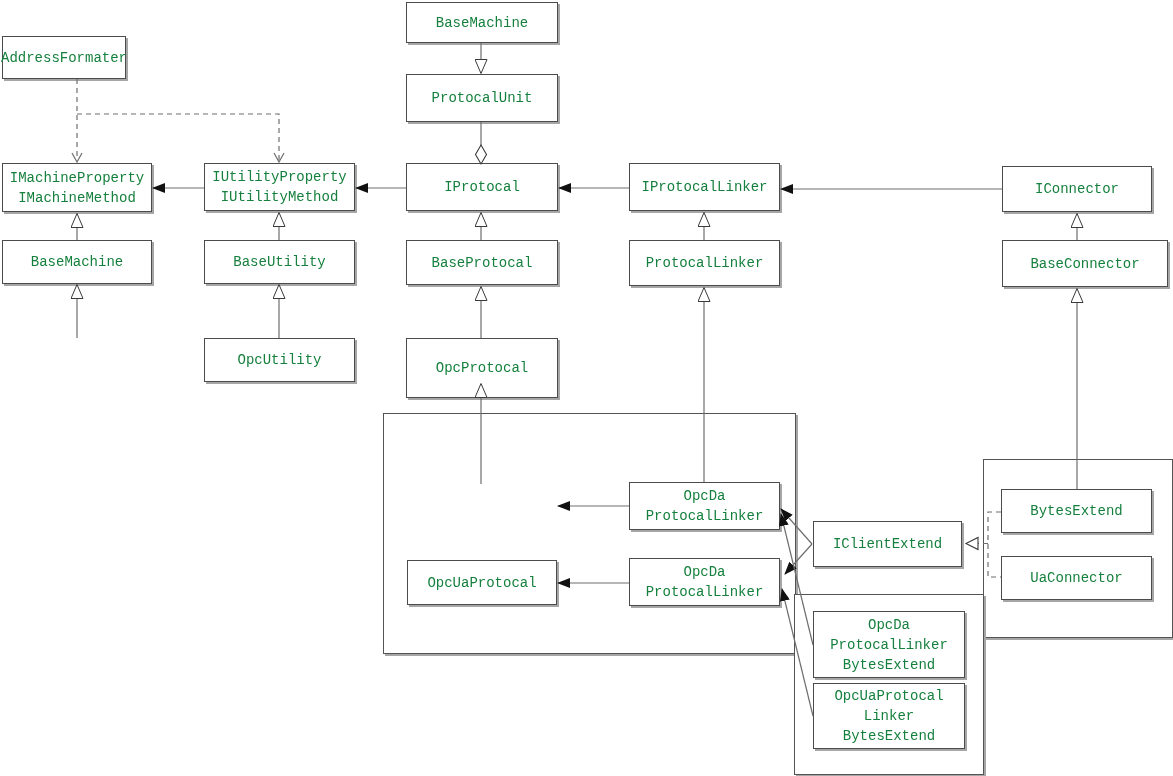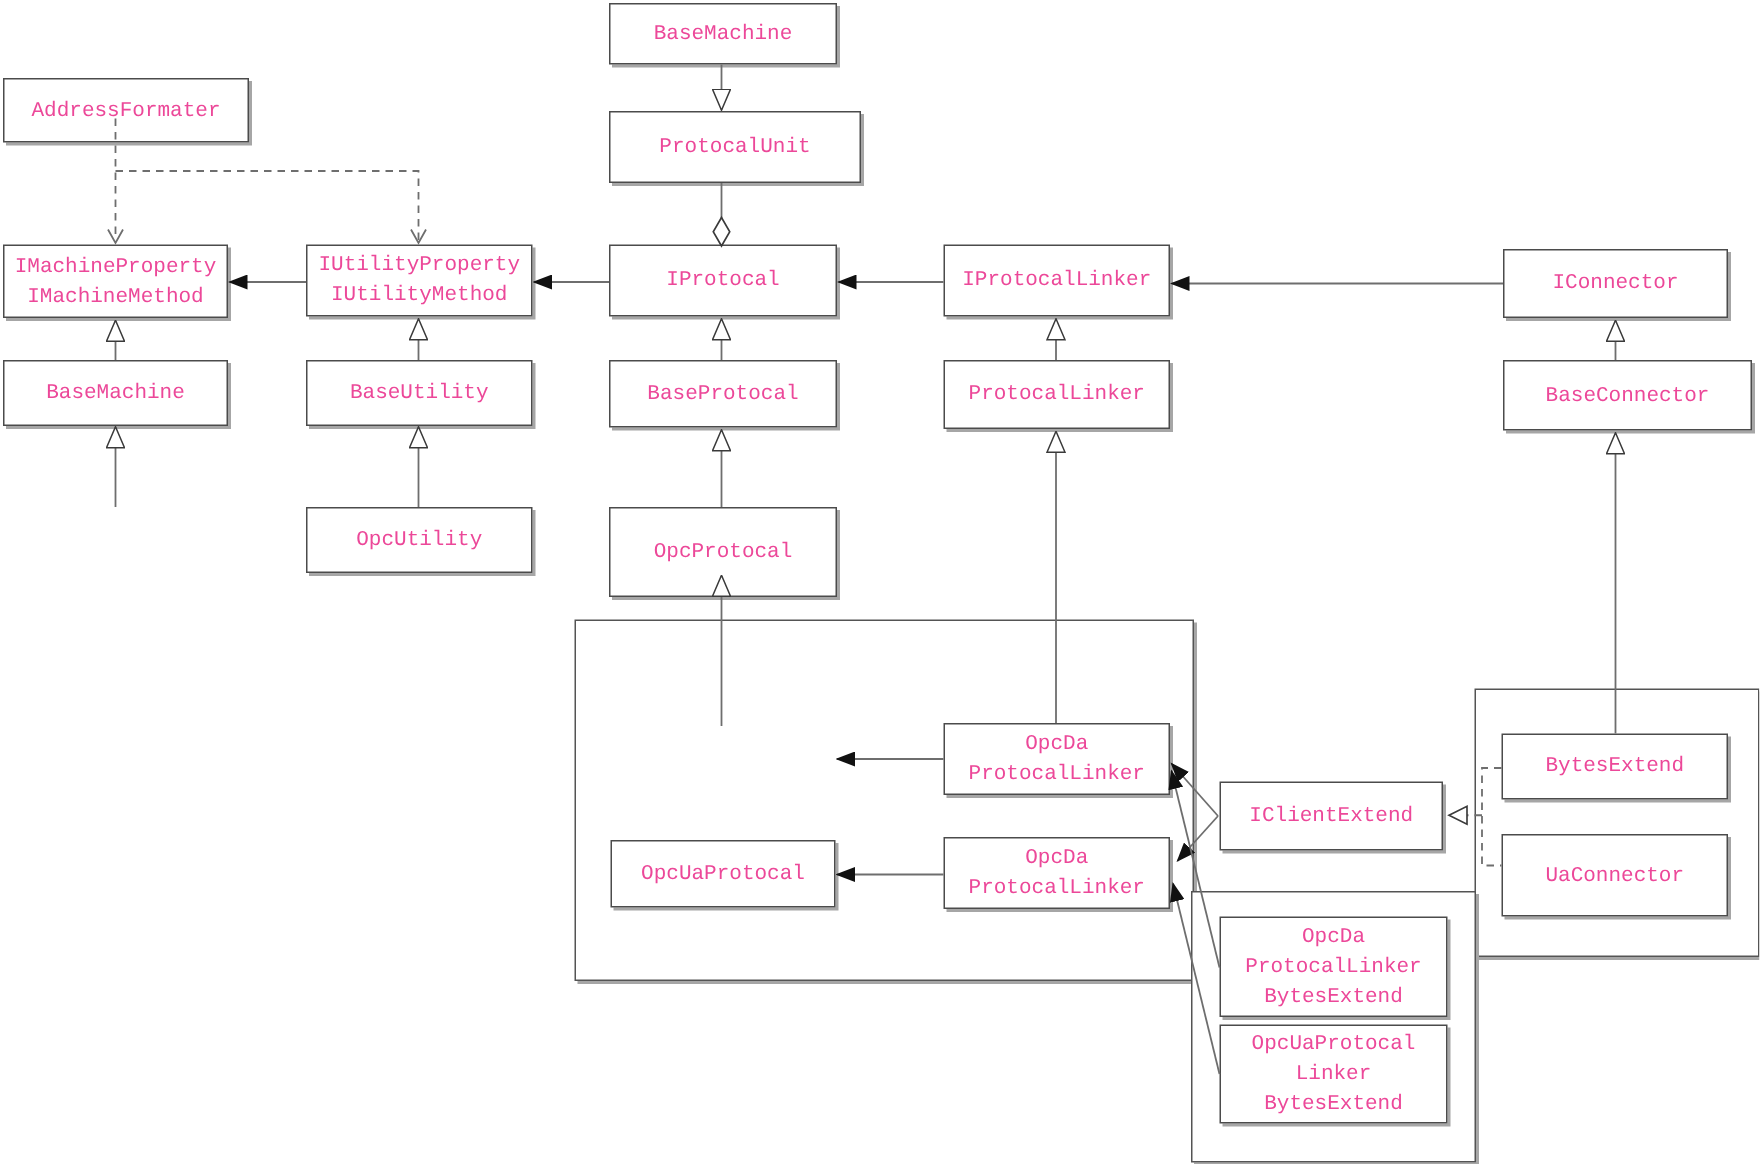--- a/index.html
+++ b/index.html
@@ -3,35 +3,35 @@
 <meta charset="utf-8">
 <style>
   html,body{margin:0;padding:0;background:#fff;}
   #stage{position:relative;width:1173px;height:776px;background:#fff;overflow:hidden;
          font-family:"Liberation Mono","DejaVu Sans Mono",monospace;}
   .group{position:absolute;background:#fff;border:1px solid #545454;
          box-shadow:2px 2px 0 #a6a6a6;}
   .node{position:absolute;background:#fff;border:1px solid #4b4b4b;
         box-shadow:2px 2px 0 #a6a6a6;display:flex;align-items:center;justify-content:center;
         text-align:center;box-sizing:border-box;z-index:2;}
-  .lbl{white-space:pre-line;font-size:14px;line-height:20px;color:#ec4899;letter-spacing:0px;}
+  .lbl{white-space:pre-line;font-size:14px;line-height:20px;color:#15803d;letter-spacing:0px;}
   svg.wires{position:absolute;left:0;top:0;z-index:3;pointer-events:none;}
   .wire{stroke:#6e6e6e;stroke-width:1.2;fill:none;}
   .dashed{stroke-dasharray:5,4;}
 </style>
 </head>
 <body>
 
 <div id="stage">
 
   <div class="group" style="left:383px;top:413px;width:411px;height:239px"></div>
   <div class="group" style="left:983px;top:459px;width:188px;height:177px"></div>
   <div class="group" style="left:794px;top:594px;width:188px;height:179px"></div>
 
-  <div class="node" style="left:2px;top:52px;width:164px;height:43px">
+  <div class="node" style="left:2px;top:36px;width:124px;height:43px">
     <span class="lbl">AddressFormater</span>
     </div>
 
   <div class="node" style="left:2px;top:163px;width:150px;height:49px">
     <span class="lbl">IMachineProperty
 IMachineMethod</span>
     </div>
 
   <div class="node" style="left:2px;top:240px;width:150px;height:44px">
     <span class="lbl">BaseMachine</span>
@@ -48,21 +48,21 @@
     </div>
 
   <div class="node" style="left:204px;top:338px;width:151px;height:44px">
     <span class="lbl">OpcUtility</span>
     </div>
 
   <div class="node" style="left:406px;top:2px;width:152px;height:41px">
     <span class="lbl">BaseMachine</span>
     </div>
 
-  <div class="node" style="left:406px;top:74px;width:168px;height:48px">
+  <div class="node" style="left:406px;top:74px;width:152px;height:48px">
     <span class="lbl">ProtocalUnit</span>
     </div>
 
   <div class="node" style="left:406px;top:163px;width:152px;height:48px">
     <span class="lbl">IProtocal</span>
     </div>
 
   <div class="node" style="left:406px;top:240px;width:152px;height:45px">
     <span class="lbl">BaseProtocal</span>
     </div>
@@ -103,21 +103,21 @@
     </div>
 
   <div class="node" style="left:813px;top:521px;width:149px;height:46px">
     <span class="lbl">IClientExtend</span>
     </div>
 
   <div class="node" style="left:1001px;top:489px;width:151px;height:44px">
     <span class="lbl">BytesExtend</span>
     </div>
 
-  <div class="node" style="left:1001px;top:556px;width:151px;height:55px">
+  <div class="node" style="left:1001px;top:556px;width:151px;height:44px">
     <span class="lbl">UaConnector</span>
     </div>
 
   <div class="node" style="left:813px;top:611px;width:152px;height:67px">
     <span class="lbl">OpcDa
 ProtocalLinker
 BytesExtend</span>
     </div>
 
   <div class="node" style="left:813px;top:683px;width:152px;height:66px">

